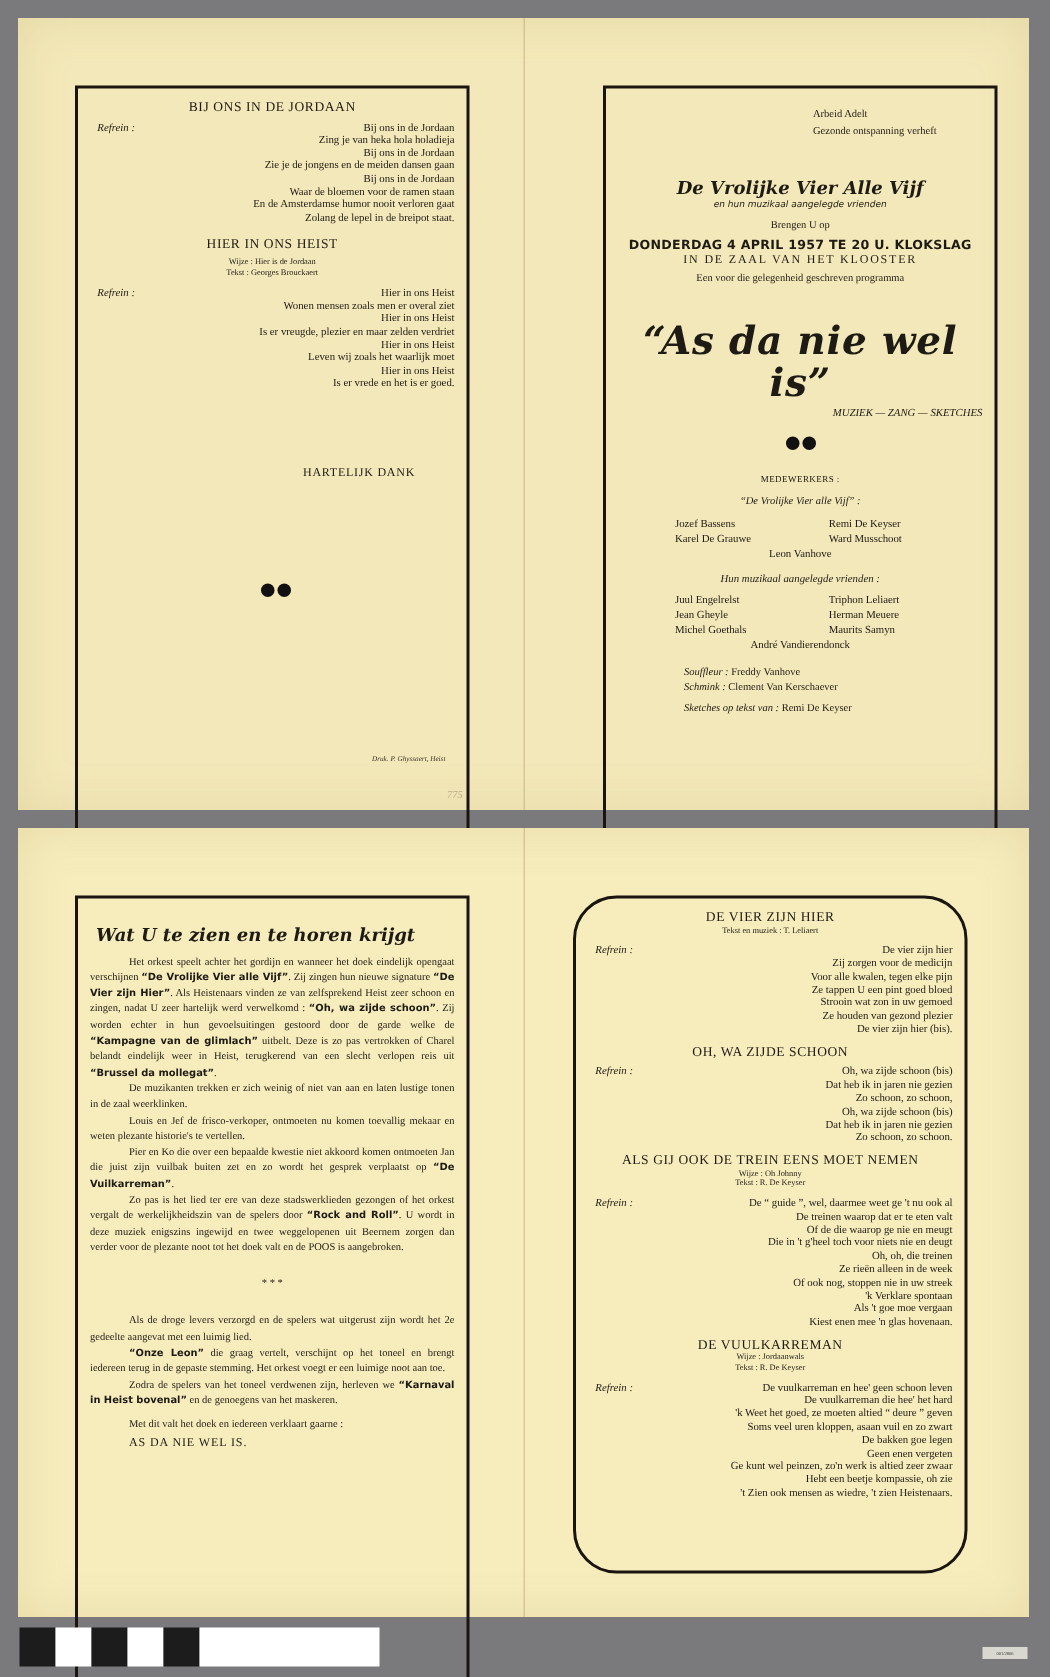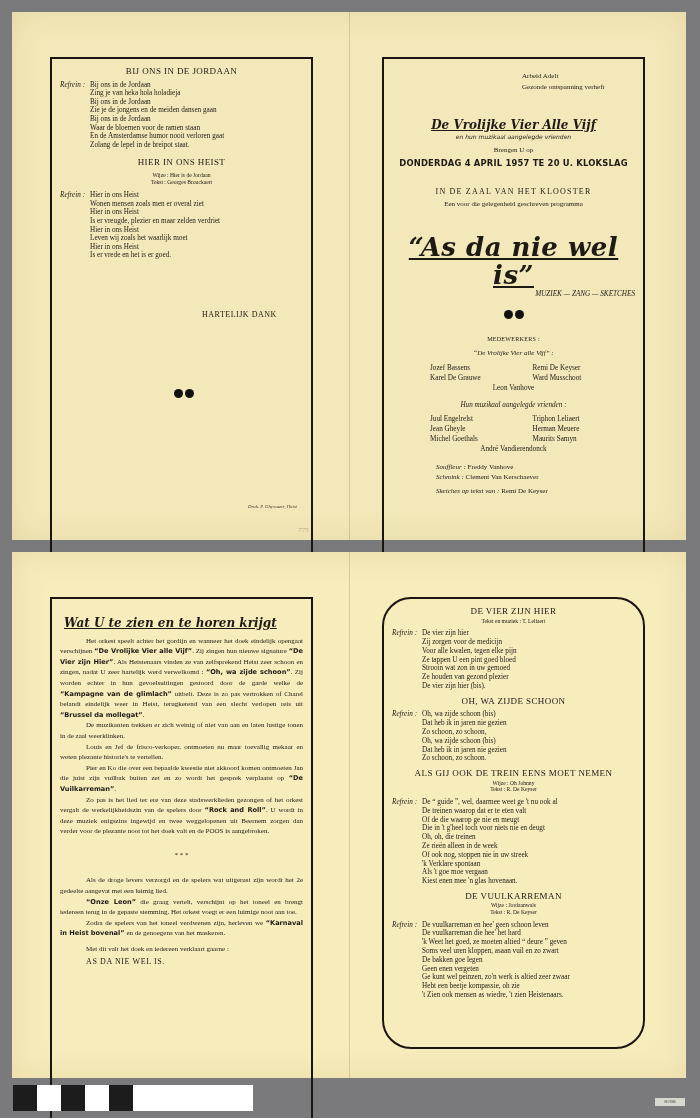--- a/index.html
+++ b/index.html
@@ -3,41 +3,41 @@
 <meta charset="utf-8">
 <style>
   html, body { margin:0; padding:0; }
   body { width:700px; height:1118px; background:#7a7a7c; position:relative; overflow:hidden; font-family:"Liberation Serif", serif; color:#1e1a14; }
   .sheet { position:absolute; left:12px; width:674px; background:#f3e8b9; box-shadow: inset 0 0 30px rgba(190,170,110,0.25); }
   .sheet.top { top:12px; height:528px; }
   .sheet.bottom { top:552px; height:526px; background:#f6ecbc; }
   .fold { position:absolute; top:0; bottom:0; left:337px; width:1px; background:rgba(160,140,90,0.35); }
   .box { position:absolute; width:263px; border:2px solid #1a1510; box-sizing:border-box; padding:6px 8px; font-size:7.2px; line-height:8.6px; }
   .box.tl { left:38px; top:45px; height:535px; }
-  .box.tr { left:370px; top:45px; height:520px; text-align:center; }
+  .box.tr { left:390px; top:45px; height:520px; text-align:center; }
   .box.bl { left:38px; top:45px; height:568px; }
   .box.br { left:370px; top:45px; height:452px;border-radius:29px; }
   .song-title { text-align:center; font-size:9px; letter-spacing:0.4px; margin:8px 0 5px; }
   .credit { text-align:center; font-size:5.6px; line-height:6.6px; }
-  .refrain { display:flex; margin-top:4px; }
+  .refrain { display:flex; margin-top:4px;text-align:right; }
   .refrain .lbl { font-style:italic; width:30px; flex:none; }
   .refrain .lines { flex:1; }
   .thanks { position:absolute; left:150px; top:252px; font-size:8px; letter-spacing:0.5px; }
   .dots { display:flex; gap:2px; justify-content:center; }
   .dot { width:9px; height:9px; border-radius:50%; background:#111; }
   .tl .dots { position:absolute; left:122px; top:330px; }
   .printer { position:absolute; left:236px; top:492px; font-size:4.8px; font-style:italic; color:#3a3228; }
   .shelfmark { position:absolute; left:286px; top:514px; font-size:7px; color:#b9a985; font-style:italic; }
   .motto { text-align:left; padding-left:130px; font-size:7px; line-height:11px; margin-top:6px; }
-  .script { font-family:"DejaVu Serif", serif; font-style:italic; font-weight:bold;text-decoration:underline; }
+  .script { font-family:"DejaVu Serif", serif; font-style:italic; font-weight:bold; }
   .group-name { font-size:12px; margin-top:28px; }
   .sub-italic { font-style:italic; font-size:6px; margin-top:3px; font-family:"DejaVu Sans", sans-serif; }
   .brengen { font-size:7px; margin-top:5px; }
   .date { font-family:"DejaVu Sans", sans-serif; font-weight:bold; font-size:8.4px; margin-top:4px; letter-spacing:0.2px; }
-  .venue { font-size:8px; letter-spacing:1.2px; margin-top:21px;text-align:center; }
+  .venue { font-size:8px; letter-spacing:1.2px; margin-top:2px;text-align:center; }
   .prog { font-size:7px; margin-top:3px; }
   .big-title { font-size:26px; margin-top:24px; line-height:28px; letter-spacing:0.5px; }
   .genres { font-style:italic; font-size:7.2px; margin-top:1px;text-align:right; }
   .tr .dots { margin-top:12px; }
   .mede { font-size:6px; margin-top:16px; letter-spacing:0.3px; }
   .quote-grp { font-style:italic; font-size:7px; margin-top:5px; }
   .names { display:grid; grid-template-columns:1fr 1fr; text-align:left; padding-left:38px; margin-top:6px; font-size:7.2px; line-height:10px; }
   .center-name { font-size:7.2px; line-height:10px; }
   .friends-h { font-style:italic; font-size:7.2px; margin-top:8px; }
   .credits-list { text-align:left; padding-left:44px; font-size:7px; line-height:10px; margin-top:8px; }
@@ -148,21 +148,21 @@
 </div>
 
 <div class="sheet bottom">
   <div class="fold"></div>
 
   <div class="box bl">
     <div class="script section-h">Wat U te zien en te horen krijgt</div>
     <div class="prose">
       <p><span>Het orkest speelt achter het gordijn en wanneer het doek eindelijk opengaat verschijnen </span><b>“De Vrolijke Vier alle Vijf”</b><span>. Zij zingen hun nieuwe signature </span><b>“De Vier zijn Hier”</b><span>. Als Heistenaars vinden ze van zelfsprekend Heist zeer schoon en zingen, nadat U zeer hartelijk werd verwelkomd : </span><b>“Oh, wa zijde schoon”</b><span>. Zij worden echter in hun gevoelsuitingen gestoord door de garde welke de </span><b>“Kampagne van de glimlach”</b><span> uitbelt. Deze is zo pas vertrokken of Charel belandt eindelijk weer in Heist, terugkerend van een slecht verlopen reis uit </span><b>“Brussel da mollegat”</b><span>.</span></p>
       <p>De muzikanten trekken er zich weinig of niet van aan en laten lustige tonen in de zaal weerklinken.</p>
-      <p>Louis en Jef de frisco-verkoper, ontmoeten nu maar toevallig mekaar en weten plezante historie's te vertellen.</p>
+      <p>Louis en Jef de frisco-verkoper, ontmoeten nu komen toevallig mekaar en weten plezante historie's te vertellen.</p>
       <p><span>Pier en Ko die over een bepaalde kwestie niet akkoord komen ontmoeten Jan die juist zijn vuilbak buiten zet en zo wordt het gesprek verplaatst op </span><b>“De Vuilkarreman”</b><span>.</span></p>
       <p><span>Zo pas is het lied ter ere van deze stadswerklieden gezongen of het orkest vergalt de werkelijkheidszin van de spelers door </span><b>“Rock and Roll”</b><span>. U wordt in deze muziek enigszins ingewijd en twee weggelopenen uit Beernem zorgen dan verder voor de plezante noot tot het doek valt en de POOS is aangebroken.</span></p>
       <div class="stars">* * *</div>
       <p>Als de droge levers verzorgd en de spelers wat uitgerust zijn wordt het 2e gedeelte aangevat met een luimig lied.</p>
       <p><b>“Onze Leon”</b><span> die graag vertelt, verschijnt op het toneel en brengt iedereen terug in de gepaste stemming. Het orkest voegt er een luimige noot aan toe.</span></p>
       <p><span>Zodra de spelers van het toneel verdwenen zijn, herleven we </span><b>“Karnaval in Heist bovenal”</b><span> en de genoegens van het maskeren.</span></p>
       <div class="finale">Met dit valt het doek en iedereen verklaart gaarne :</div>
       <div class="finale2">AS DA NIE WEL IS.</div>
     </div>
   </div>

